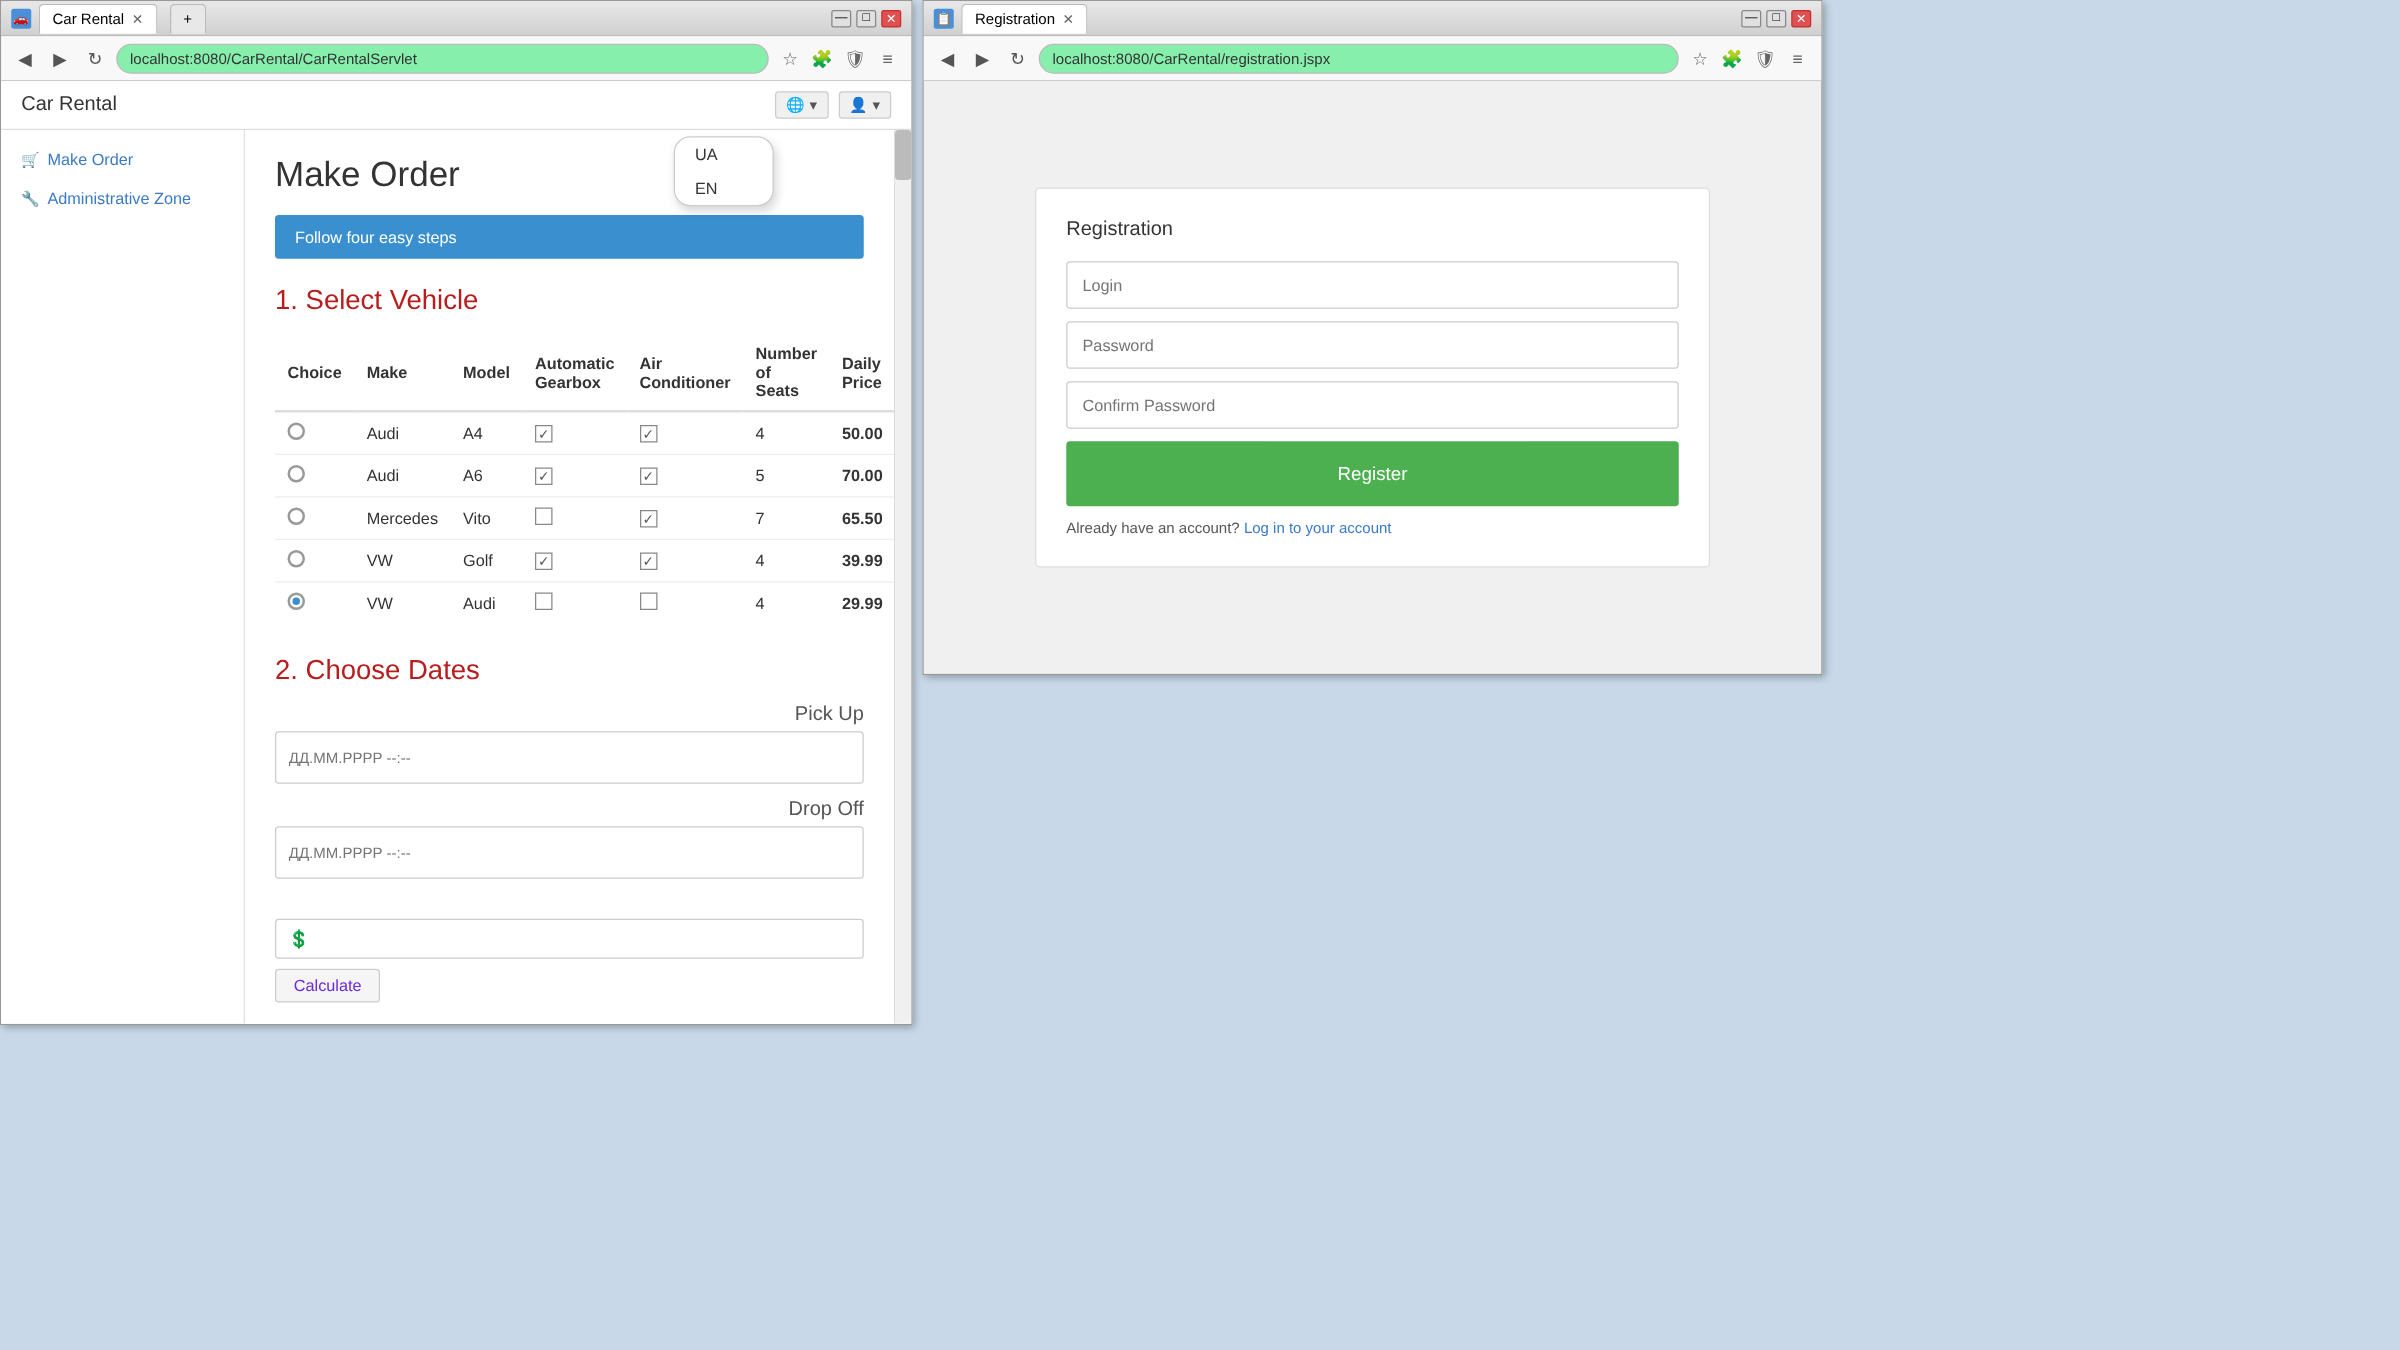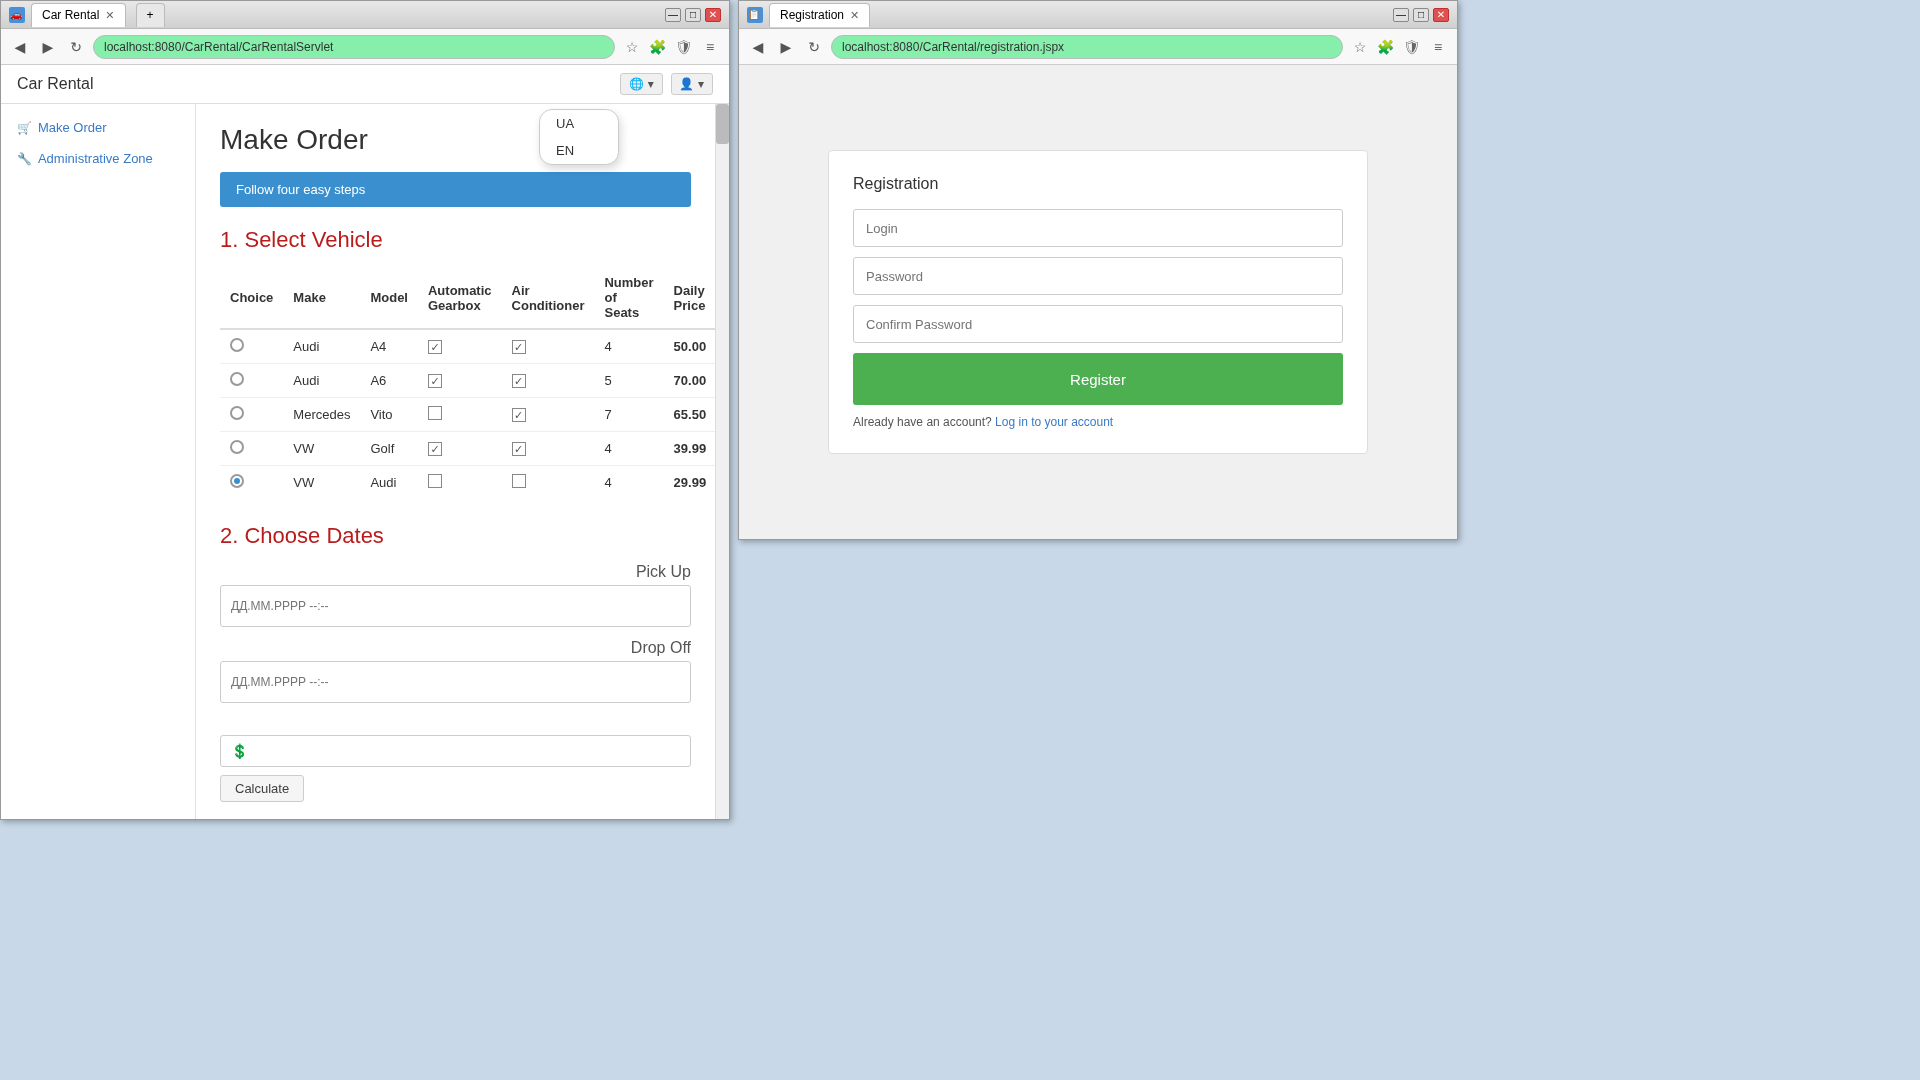--- a/index.html
+++ b/index.html
@@ -302,21 +302,21 @@
       font-size: 14px;
     }
 
     .calculate-btn {
       border: 1px solid #ccc;
       background: #f5f5f5;
       border-radius: 3px;
       padding: 5px 14px;
       font-size: 13px;
       cursor: pointer;
-      color: #404040;
+      color: #6d28d9;
     }
 
     
     .dropdown-overlay {
       position: absolute;
       top: 108px;
       left: 538px;
       background: white;
       border: 1px solid #ccc;
       box-shadow: 2px 4px 8px rgba(0,0,0,0.15);

